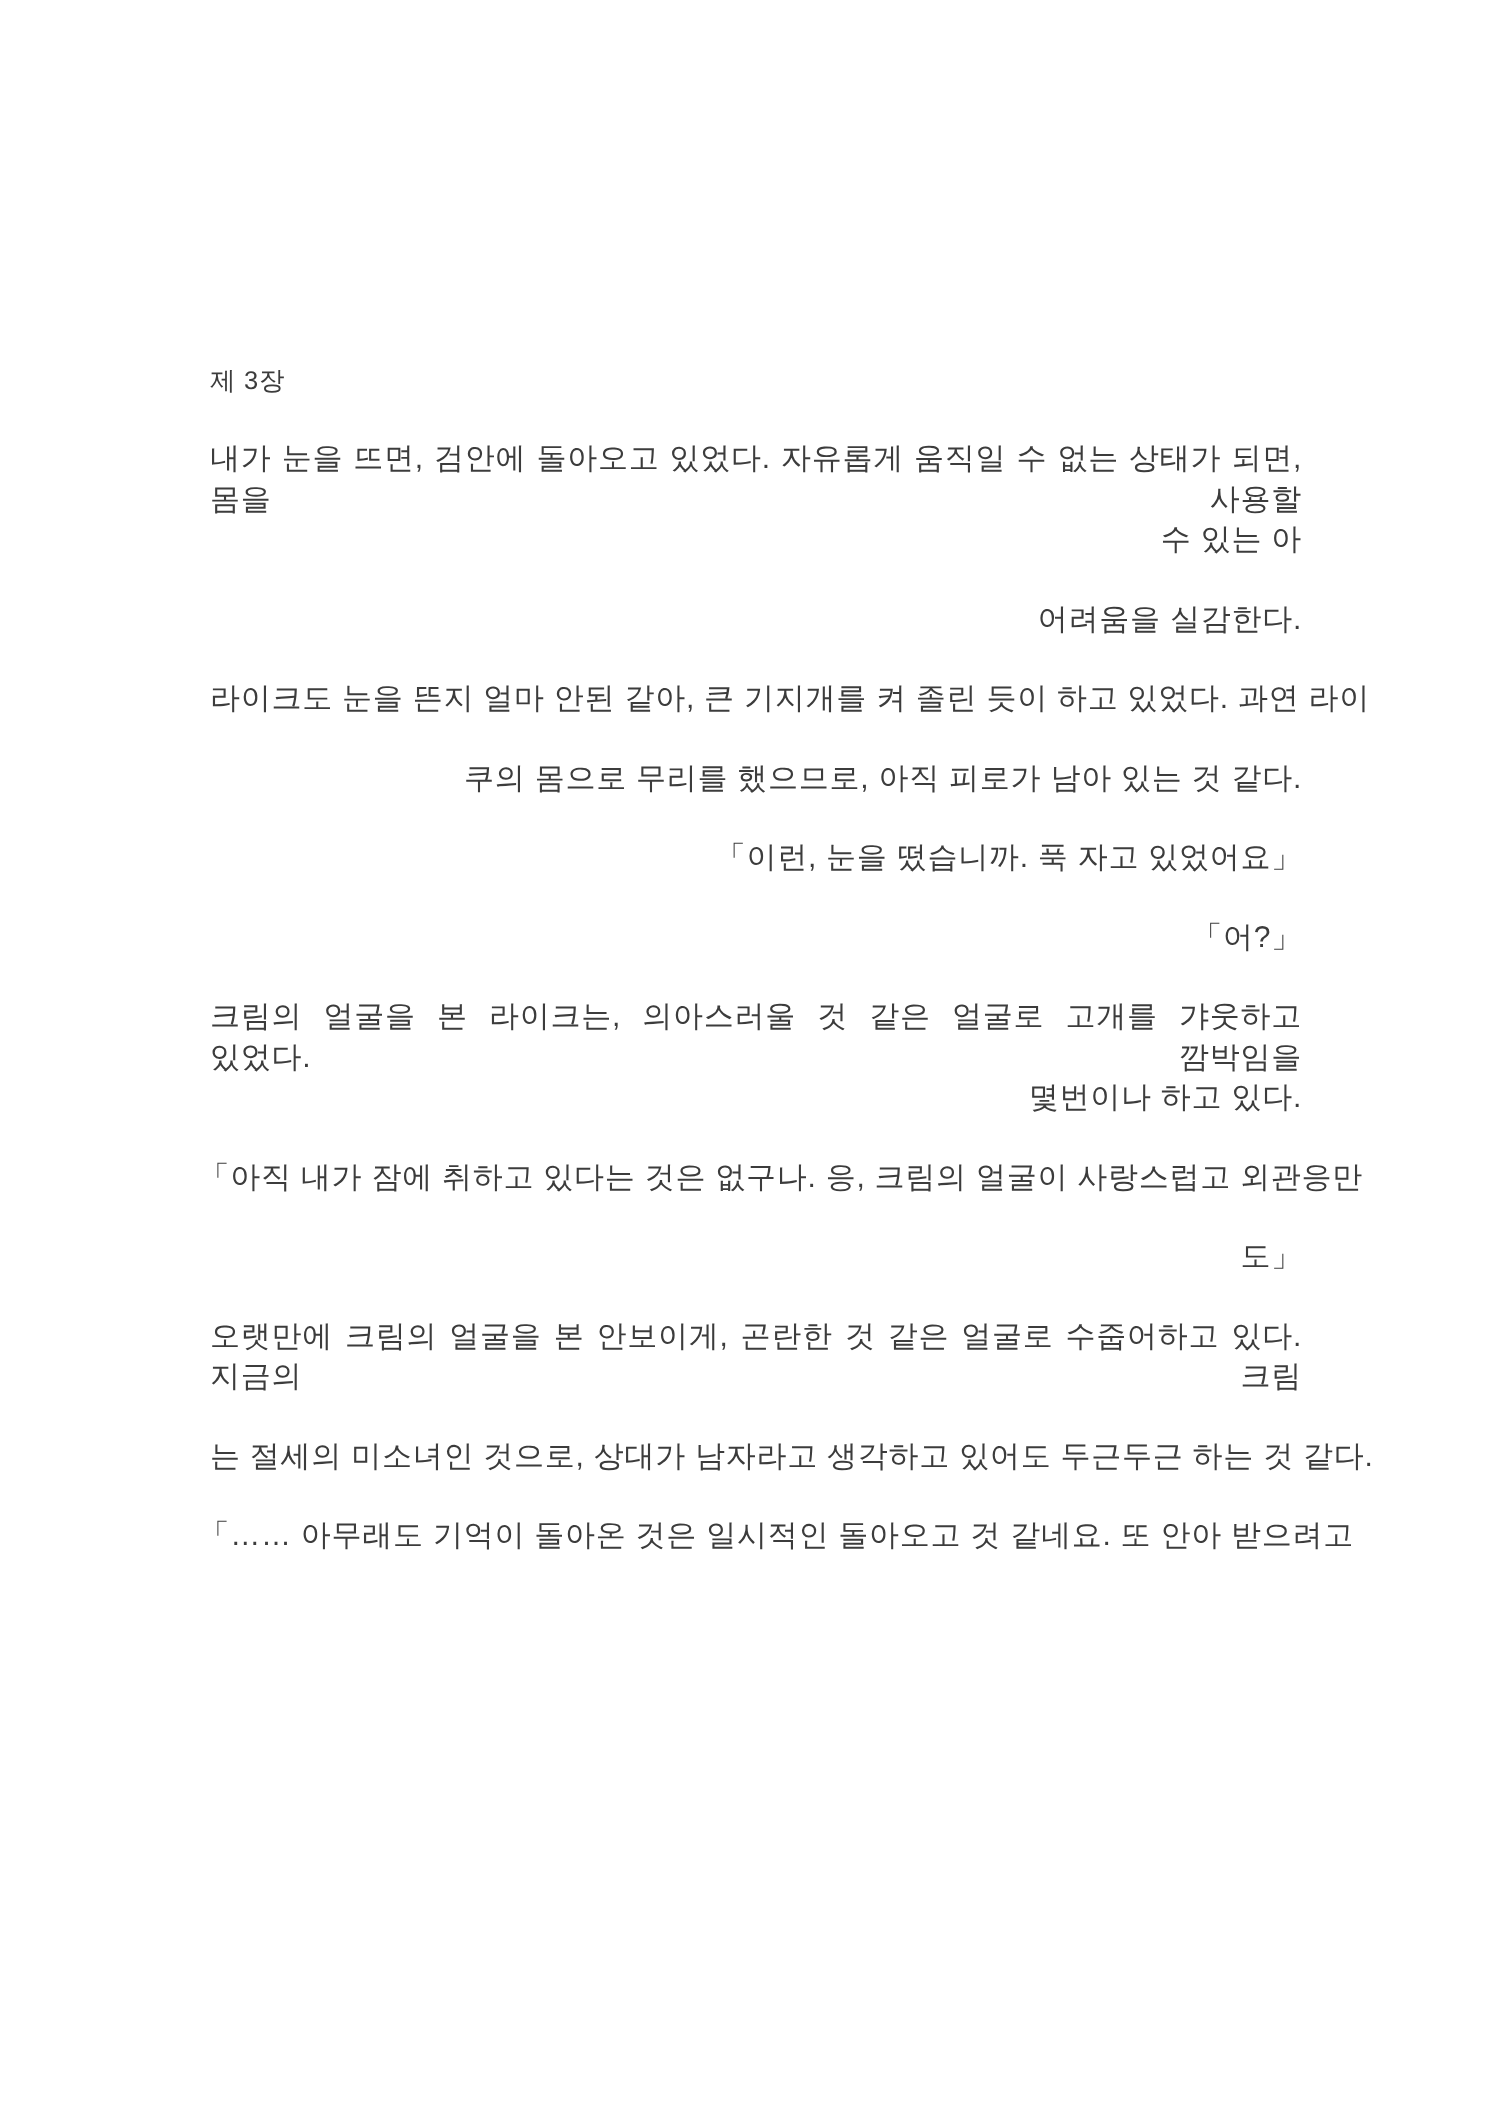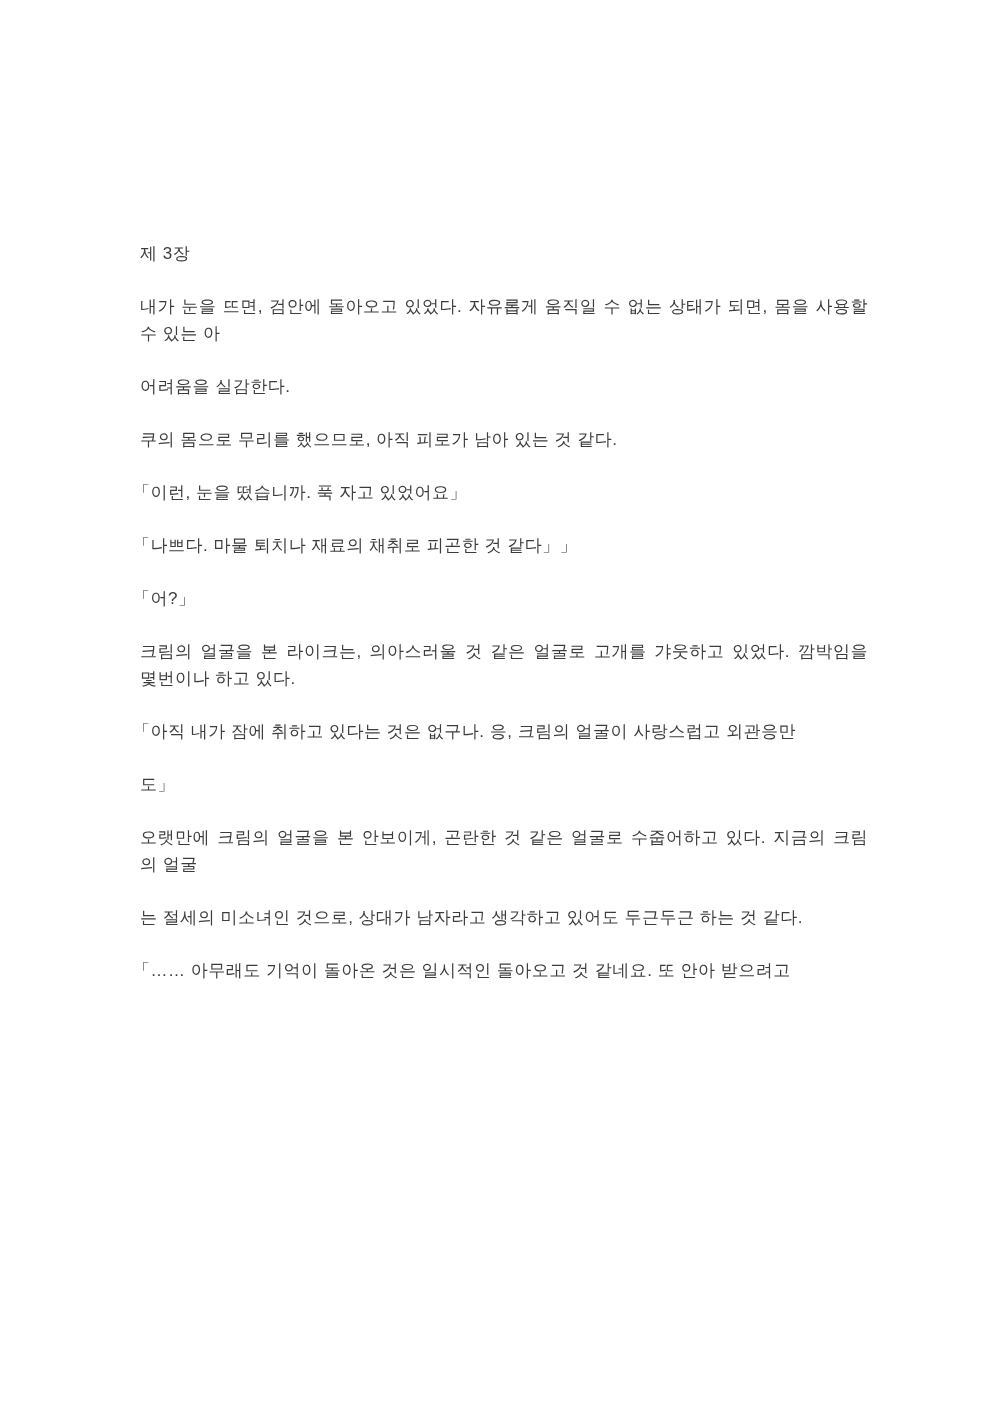--- a/index.html
+++ b/index.html
@@ -23,27 +23,28 @@
   }
   .heading {
     font-size: 17px;
     font-weight: normal;
     line-height: 27px;
     margin: 0 0 26px 0;
     letter-spacing: 0.5px;
   }
   .para {
     margin: 0 0 26px 0;
-    font-size: 17px;
+    font-size: 20px;
     line-height: 27px;
     letter-spacing: 0.5px;
   }
   .line {
     display: block;
     white-space: nowrap;
+    text-align: right;
   }
   
   .line.just {
     white-space: normal;
     text-align: justify;
     -moz-text-align-last: justify;
     text-align-last: justify;
     word-break: keep-all;
   }
   
@@ -60,32 +61,32 @@
 
   <p class="para">
     <span class="line just">내가 눈을 뜨면, 검안에 돌아오고 있었다. 자유롭게 움직일 수 없는 상태가 되면, 몸을 사용할</span>
     <span class="line">수 있는 아</span>
   </p>
 
   <p class="para">
     <span class="line">어려움을 실감한다.</span>
   </p>
 
+  <p class="para">
+    <span class="line">라이크도 눈을 뜬지 얼마 안된 같아, 큰 기지개를 켜 졸린 듯이 하고 있었다. 과연 라이</span>
+  </p>
 
   <p class="para">
     <span class="line">쿠의 몸으로 무리를 했으므로, 아직 피로가 남아 있는 것 같다.</span>
   </p>
 
   <p class="para dlg">
     <span class="line">「이런, 눈을 떴습니까. 푹 자고 있었어요」</span>
   </p>
 
-  <p class="para dlg">
-    <span class="line">「나쁘다. 마물 퇴치나 재료의 채취로 피곤한 것 같다」」</span>
-  </p>
 
 
 
   <p class="para dlg">
     <span class="line">「어?」</span>
   </p>
 
 
   <p class="para">
     <span class="line just">크림의 얼굴을 본 라이크는, 의아스러울 것 같은 얼굴로 고개를 갸웃하고 있었다. 깜박임을</span>
@@ -95,21 +96,20 @@
   <p class="para dlg">
     <span class="line">「아직 내가 잠에 취하고 있다는 것은 없구나. 응, 크림의 얼굴이 사랑스럽고 외관응만</span>
   </p>
 
   <p class="para">
     <span class="line">도」</span>
   </p>
 
   <p class="para">
     <span class="line just">오랫만에 크림의 얼굴을 본 안보이게, 곤란한 것 같은 얼굴로 수줍어하고 있다. 지금의 크림</span>
-    <span class="line">의 얼굴</span>
   </p>
 
   <p class="para">
     <span class="line">는 절세의 미소녀인 것으로, 상대가 남자라고 생각하고 있어도 두근두근 하는 것 같다.</span>
   </p>
 
   <p class="para dlg">
     <span class="line">「…… 아무래도 기억이 돌아온 것은 일시적인 돌아오고 것 같네요. 또 안아 받으려고</span>
   </p>
 

